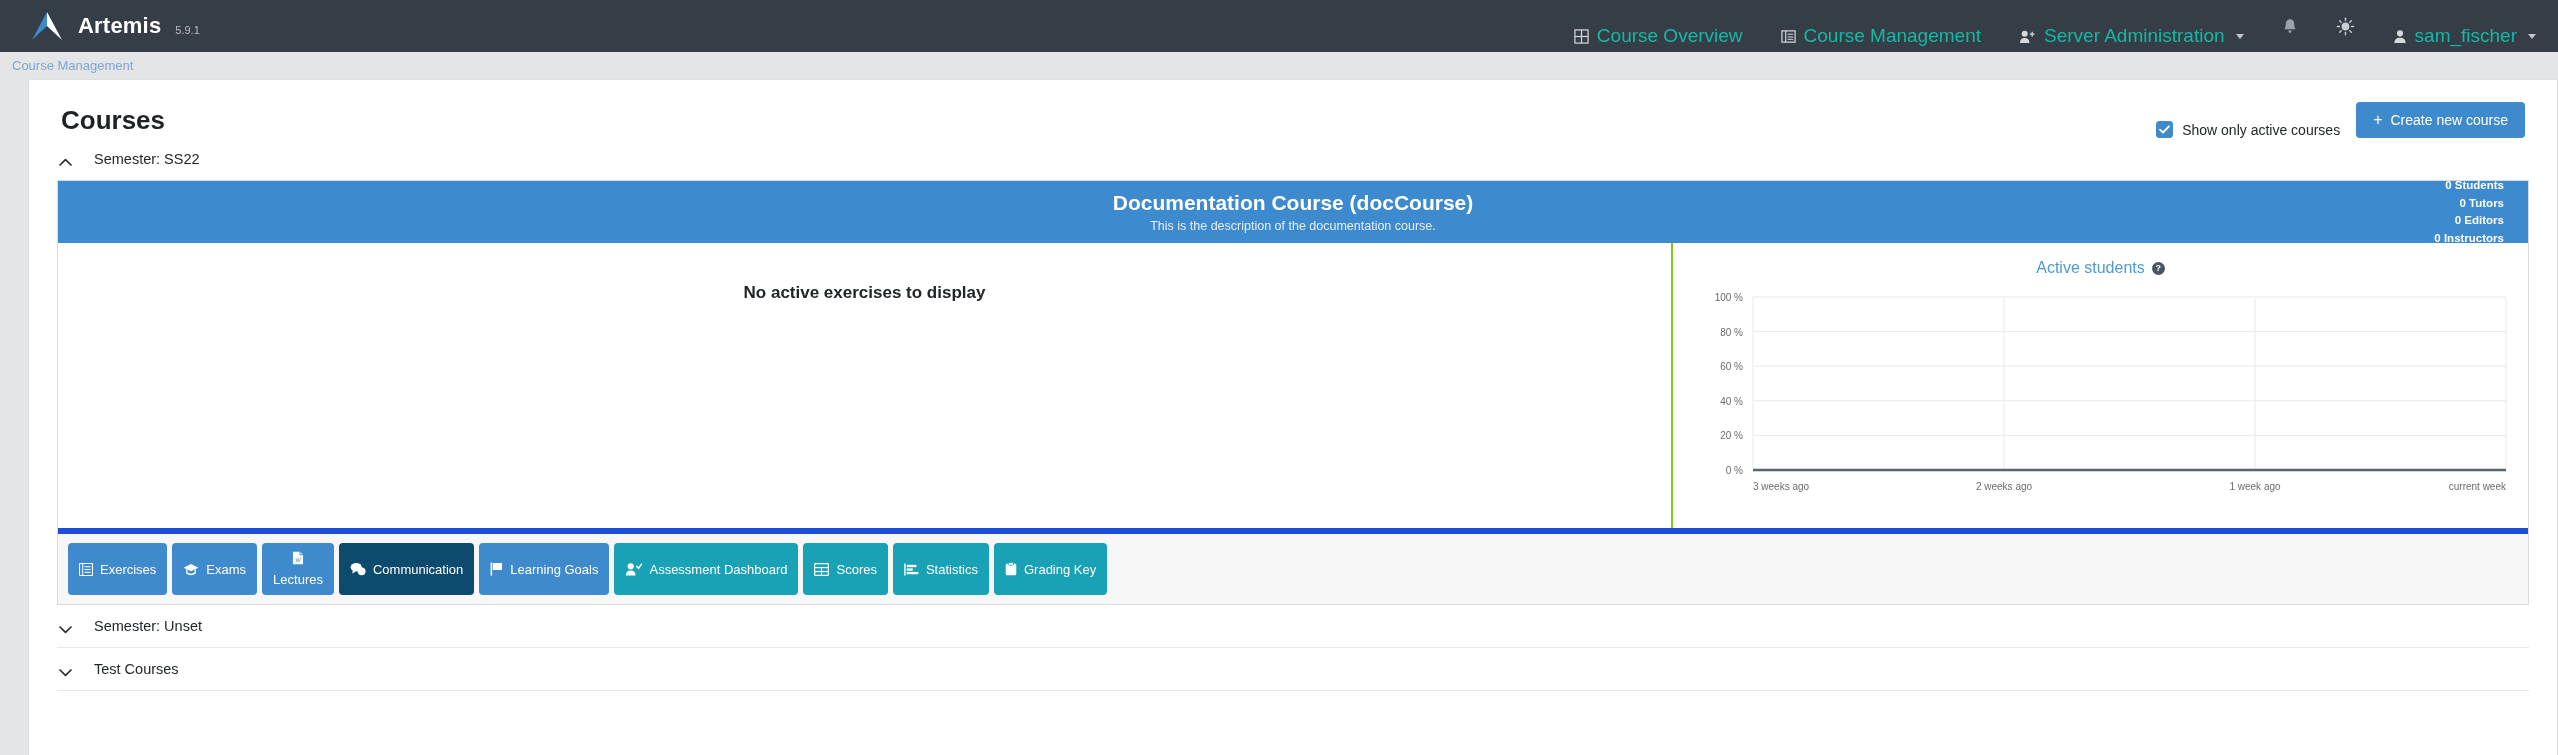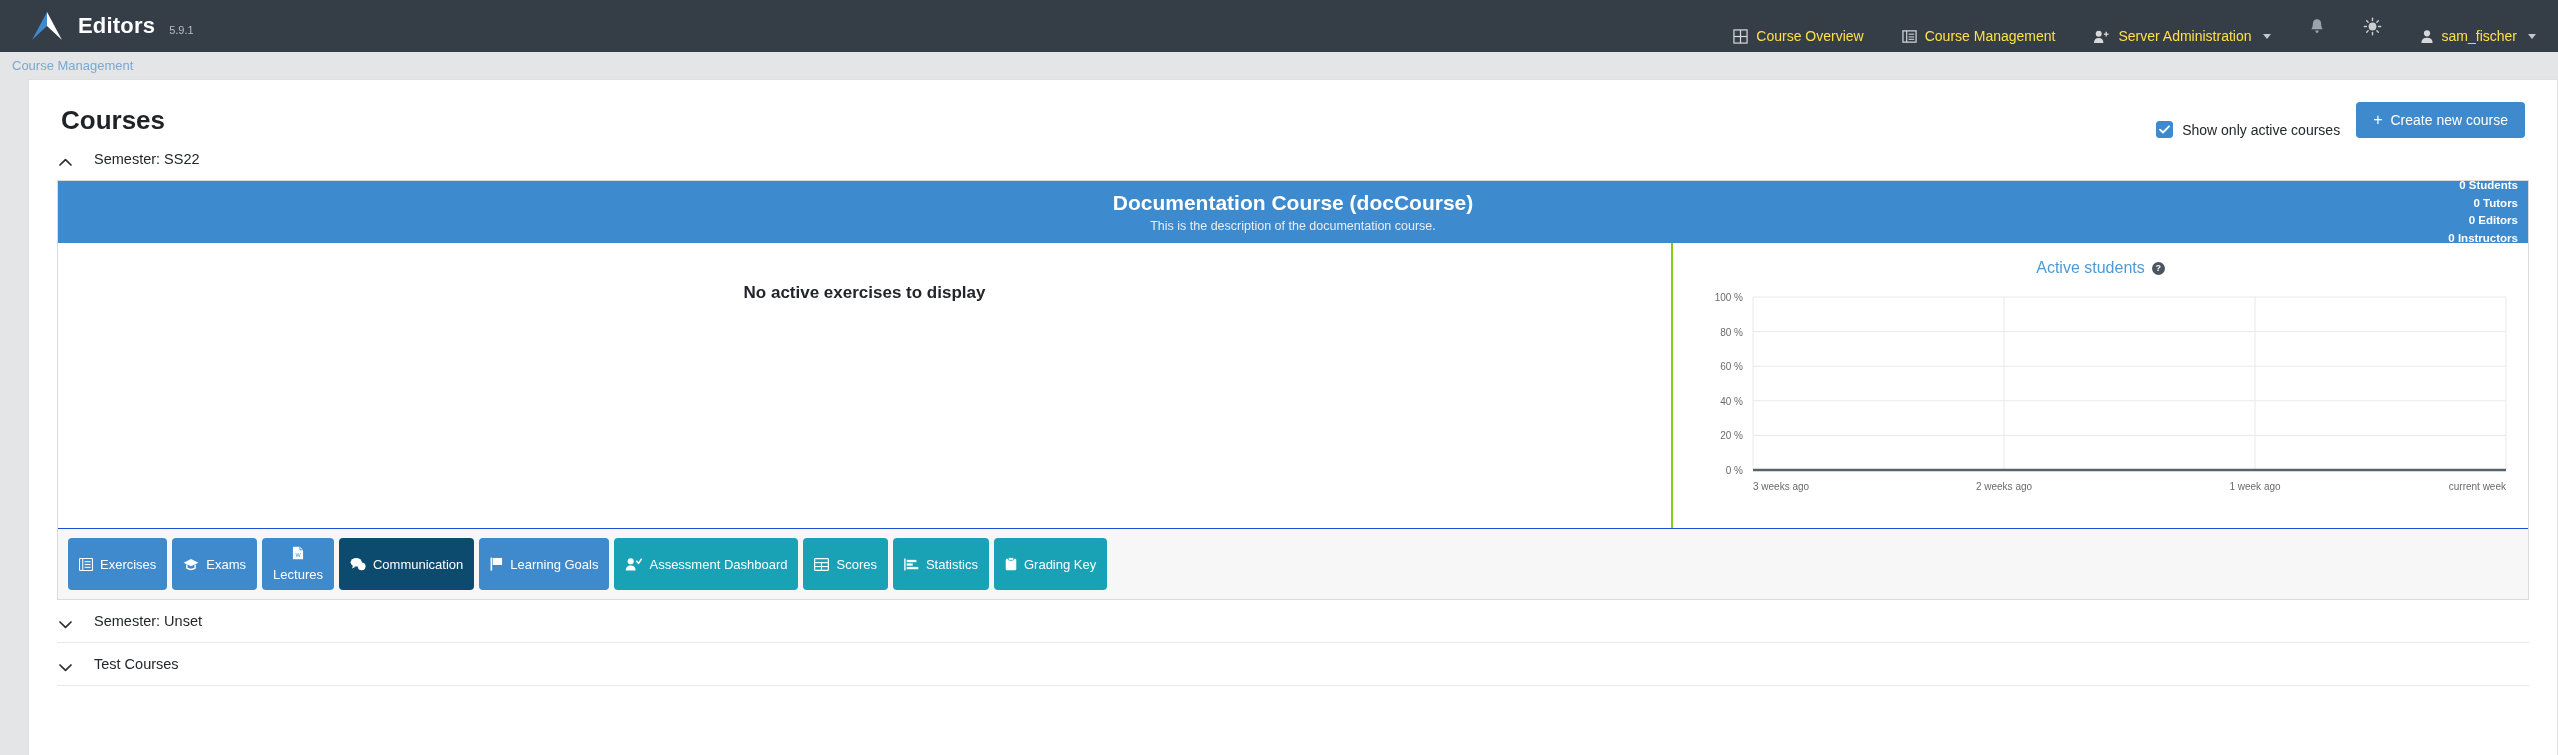--- a/index.html
+++ b/index.html
@@ -22,21 +22,21 @@
   .brand { display: flex; align-items: center; gap: 14px; }
   .brand-logo { width: 34px; height: 30px; display: block; }
   .brand-name {
     font-size: 22px; font-weight: bold; color: #ffffff;
     letter-spacing: .2px;
   }
   .brand-version { font-size: 11px; color: #b9bdc2; padding-top: 7px; }
   .nav-right { margin-left: auto; display: flex; align-items: center; gap: 38px; }
   .nav-item {
     display: flex; align-items: center; gap: 8px;
-    font-size: 14px; color: #fde047; cursor: pointer;
+    font-size: 19px; color: #14b8a6; cursor: pointer;
     white-space: nowrap;
     margin-top: 20px;
   }
   .nav-item svg { display: block; }
   .caret {
     width: 0; height: 0;
     border-left: 4px solid transparent;
     border-right: 4px solid transparent;
     border-top: 5px solid #c3c7cb;
     margin-left: 3px;
@@ -107,21 +107,21 @@
   .course-banner {
     background: #3e8ace;
     height: 62px;
     position: relative;
     display: flex; align-items: center; justify-content: center;
   }
   .course-banner-center { text-align: center; }
   .course-title { font-size: 21px; font-weight: bold; color: #ffffff; line-height: 1.15; }
   .course-desc { font-size: 12.5px; color: #e6eef7; margin-top: 4px; }
   .course-stats {
-    position: absolute; right: 10px; top: 50%;
+    position: absolute; right: 24px; top: 50%;
     transform: translateY(-50%);
     text-align: right;
   }
   .stat-line { font-size: 11.5px; font-weight: bold; color: #ffffff; line-height: 1.54; }
 
   .course-body { display: flex; height: 285px; }
   .exercises-pane {
     flex: 1 1 auto;
     border-right: 2px solid #84cc16;
     padding-top: 40px;
@@ -139,21 +139,21 @@
     font-size: 9px; font-weight: bold;
     display: flex; align-items: center; justify-content: center;
     cursor: pointer;
   }
   .chart-area { position: relative; height: 225px; margin-top: 12px; }
   .chart-svg { display: block; }
 
   
   .course-footer {
     background: #f7f7f7;
-    border-top: 1px solid #1d4ed8;
+    border-top: 6px solid #1d4ed8;
     padding: 9px 10px;
     display: flex; gap: 5px;
   }
   .cbtn {
     border: none; border-radius: 4px;
     color: #fff; font-size: 13px; font-family: inherit;
     padding: 8px 11px;
     display: flex; align-items: center; gap: 7px;
     cursor: pointer; white-space: nowrap;
   }
@@ -161,21 +161,21 @@
 </style>
 </head>
 <body>
 
 <div class="navbar">
   <div class="brand">
     <svg class="brand-logo" viewBox="0 0 34 30">
       <path d="M17 1 L2 29 L17 15 Z" fill="#3e8acd"></path>
       <path d="M17 1 L32 29 L17 15 Z" fill="#ffffff"></path>
     </svg>
-    <span class="brand-name">Editors</span>
+    <span class="brand-name">Artemis</span>
     <span class="brand-version">5.9.1</span>
   </div>
 
   <div class="nav-right">
 
     <div class="nav-item">
       <svg width="15" height="15" viewBox="0 0 16 16">
         <rect x="1" y="1" width="14" height="14" fill="none" stroke="#d6d8da" stroke-width="1.3"></rect>
         <line x1="8" y1="1" x2="8" y2="15" stroke="#d6d8da" stroke-width="1.3"></line>
         <line x1="1" y1="8" x2="15" y2="8" stroke="#d6d8da" stroke-width="1.3"></line>

